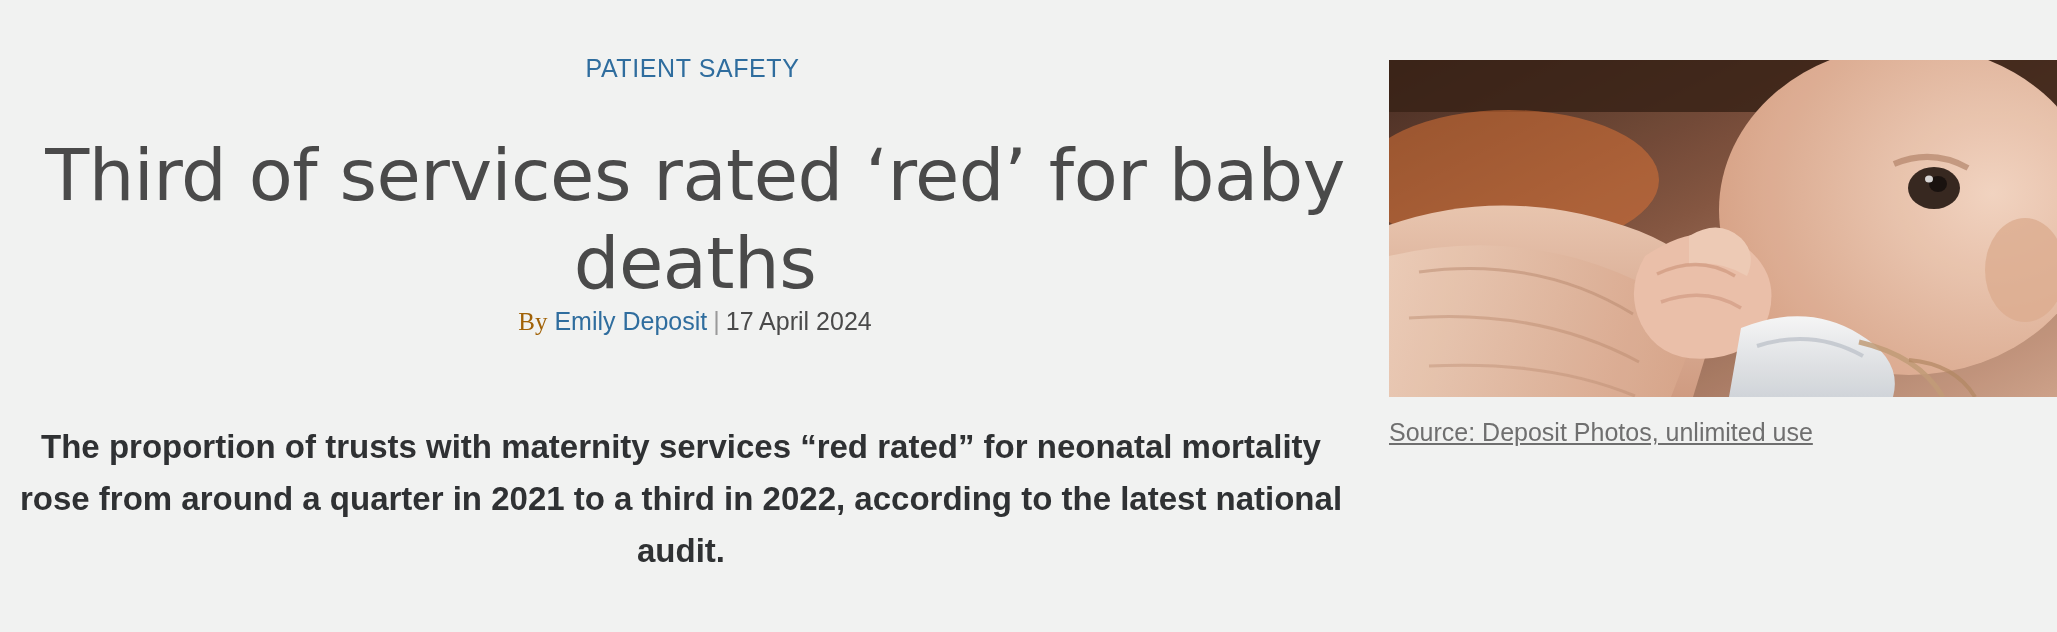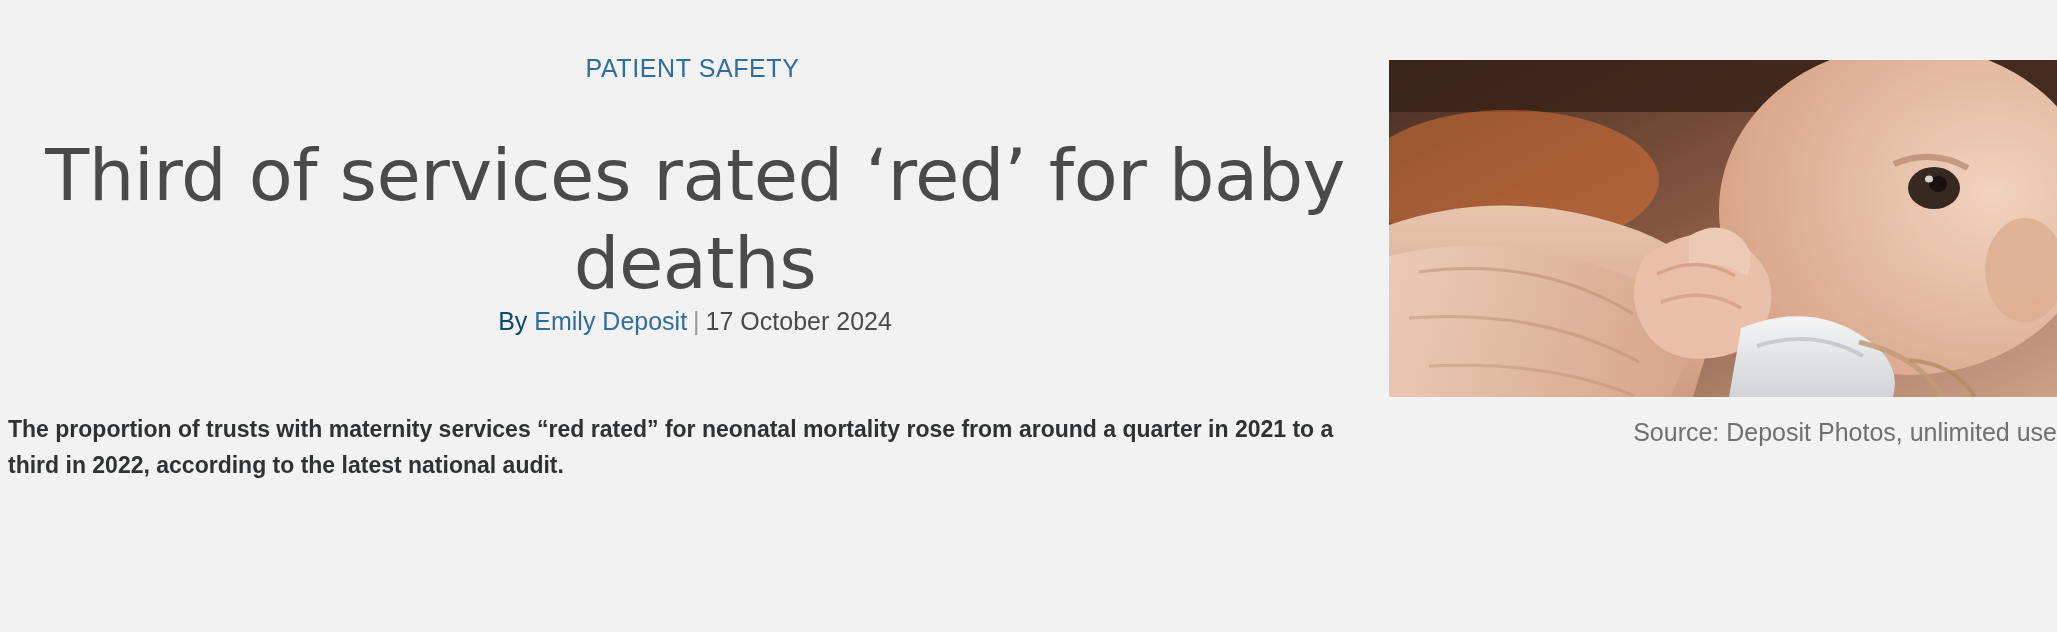--- a/index.html
+++ b/index.html
@@ -48,37 +48,37 @@
   .byline {
     position: absolute;
     top: 307px;
     left: 40px;
     width: 1310px;
     text-align: center;
     font-size: 25px;
     color: #585858;
     font-family: "Liberation Sans", sans-serif;
   }
-  .byline .by-word { color: #0c4a6e; }
+  .byline .by-word { color: #a16207; font-family: Liberation Serif, serif; }
   .byline .author {
     color: #2f6d9e;
     text-decoration: none;
   }
   .byline .sep {
     color: #9a9a9a;
     padding: 0 6px;
   }
   .byline .date { color: #4a4a4a; }
   .standfirst {
     position: absolute;
     top: 388px;
-    left: 8px;
+    left: 16px;
     width: 1330px;
-    text-align: left;
-    font-size: 23px;
+    text-align: center;
+    font-size: 33px;
     line-height: 1.58;
     font-weight: bold;
     color: #2f3133;
     font-family: "Liberation Sans", sans-serif;
   }
   .figure {
     position: absolute;
     top: 60px;
     left: 1389px;
     width: 668px;
@@ -93,38 +93,39 @@
   }
   .photo-layer {
     position: absolute;
     inset: 0;
   }
   .caption {
     position: absolute;
     top: 358px;
     left: 0;
     width: 668px;
-    text-align: right;
+    text-align: left;
     color: #6f6f6f;
     font-size: 25px;
     font-family: "Liberation Sans", sans-serif;
+    text-decoration: underline;
   }
 </style>
 </head>
 <body>
 
 <div class="page">
 
   <div class="kicker">PATIENT SAFETY</div>
 
   <h1 class="headline">Third of services rated ‘red’ for baby deaths</h1>
 
   <div class="byline">
     <span class="by-word">By</span>
-    <a class="author" href="#">Emily Deposit</a><span class="sep">|</span><span class="date">17 October 2024</span>
+    <a class="author" href="#">Emily Deposit</a><span class="sep">|</span><span class="date">17 April 2024</span>
   </div>
 
   <p class="standfirst">The proportion of trusts with maternity services “red rated” for neonatal mortality rose from around a quarter in 2021 to a third in 2022, according to the latest national audit.</p>
 
   <figure class="figure" style="margin:0;">
     <div class="photo">
       <svg class="photo-layer" viewBox="0 0 668 337" preserveAspectRatio="xMidYMid slice">
         <defs>
           <linearGradient id="bg" x1="0" y1="0" x2="1" y2="1">
             <stop offset="0" stop-color="#4a2f24"></stop>

